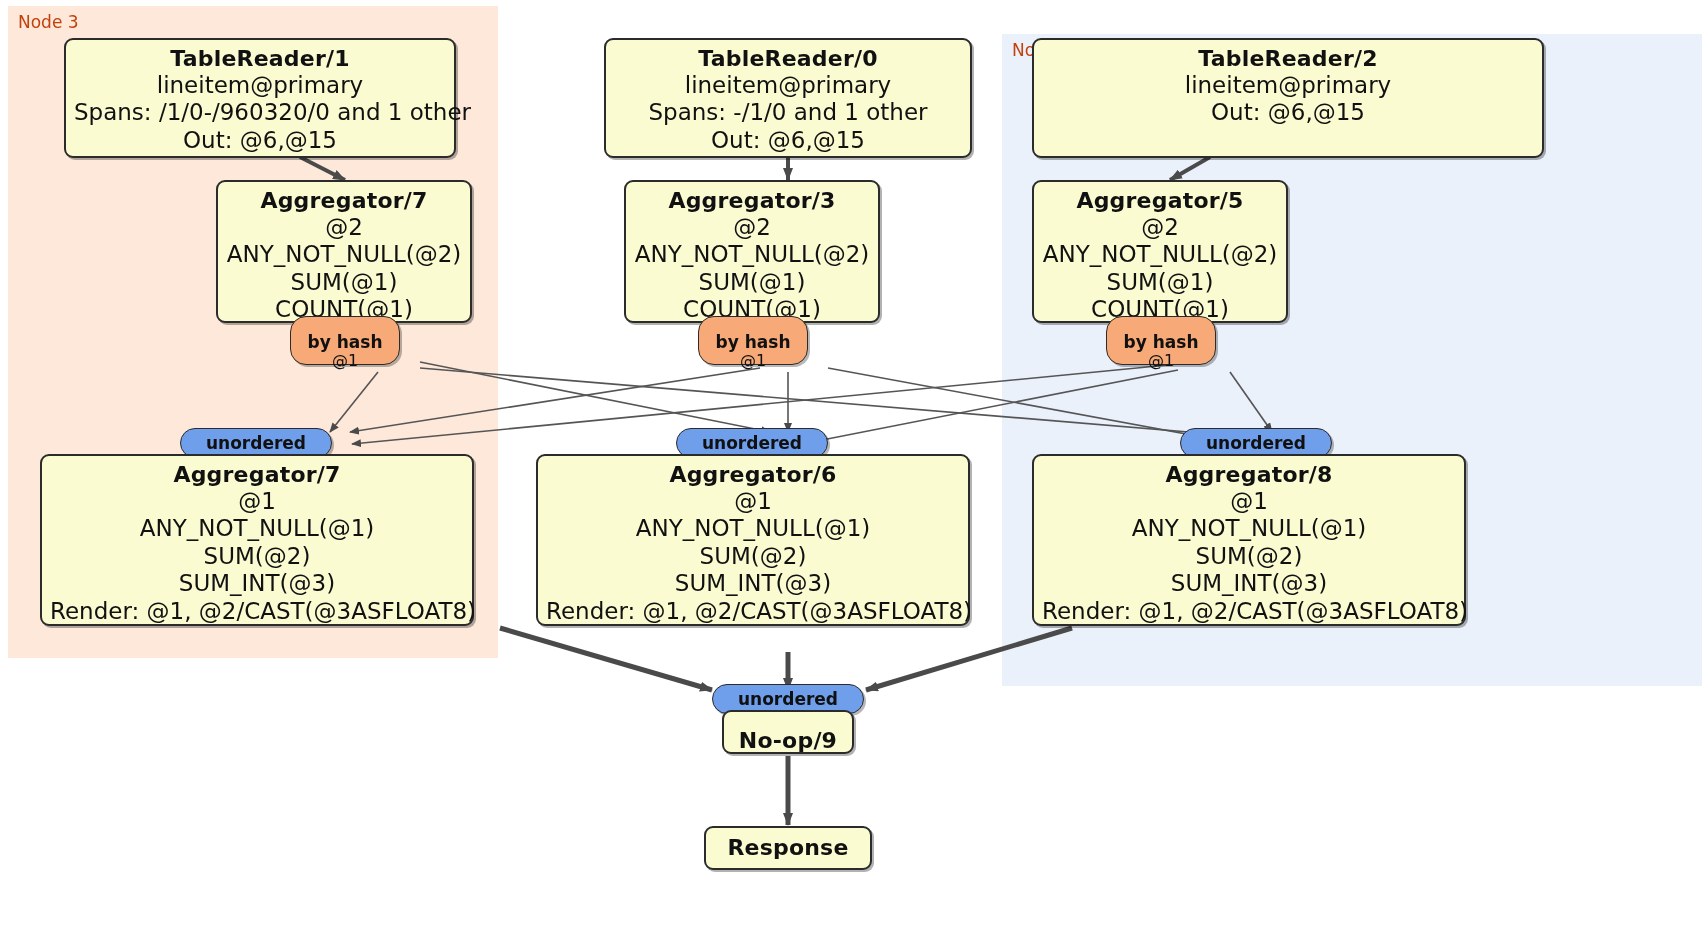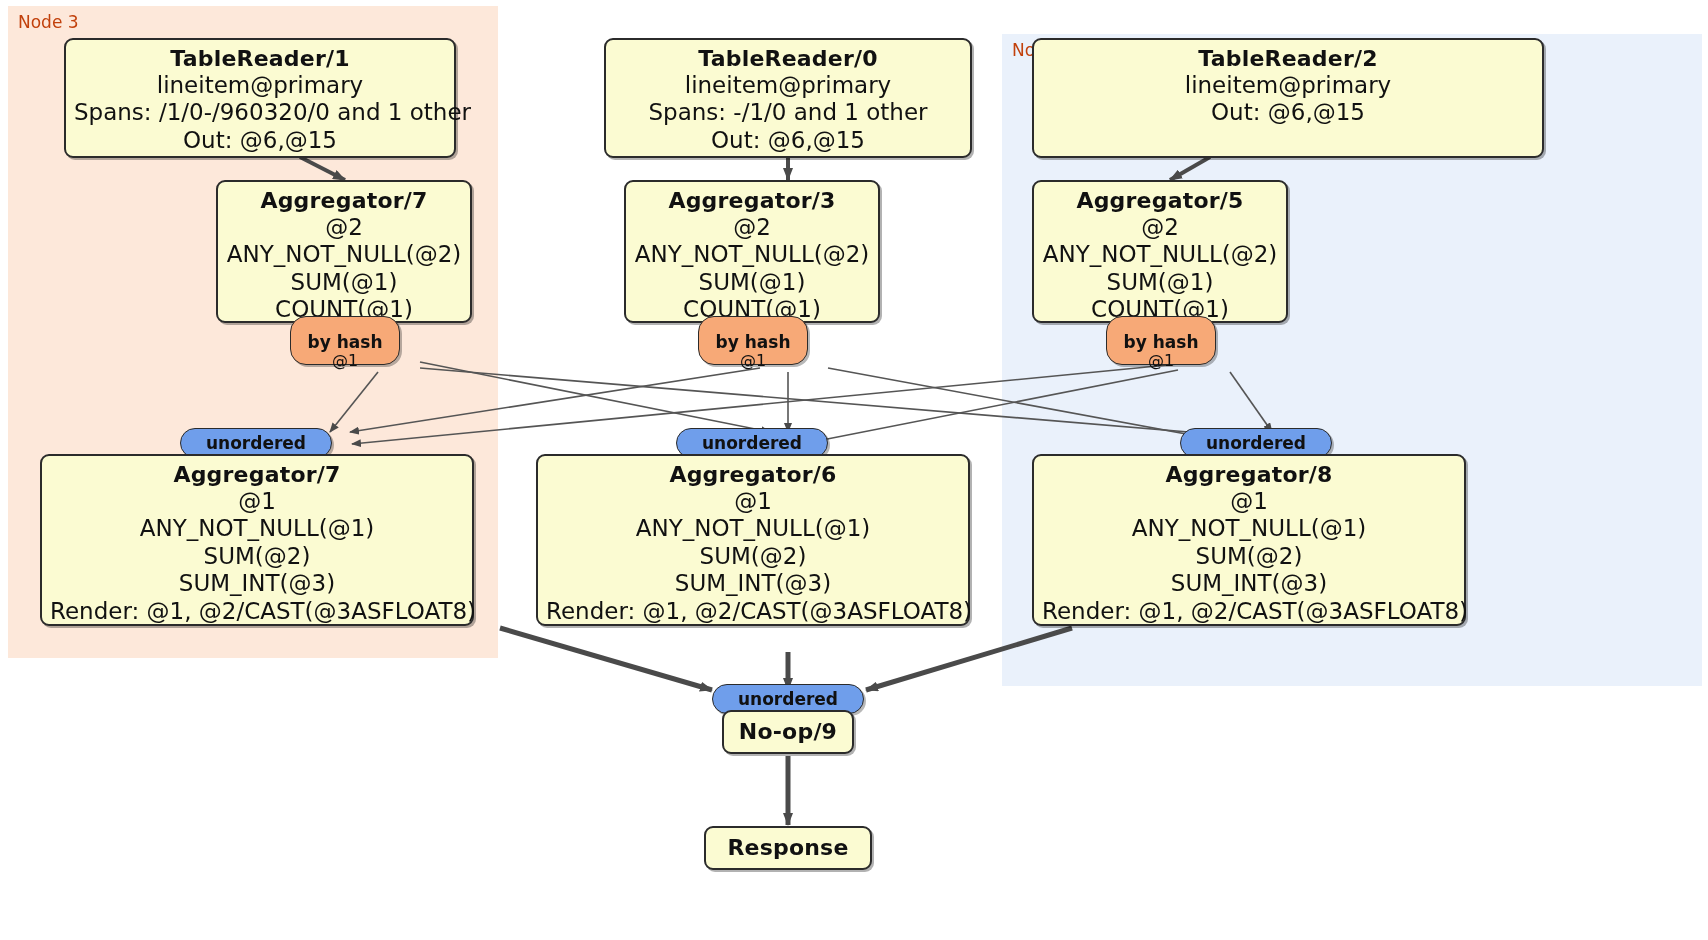--- a/index.html
+++ b/index.html
@@ -163,21 +163,21 @@
     <div class="ln">ANY_NOT_NULL(@1)</div>
     <div class="ln">SUM(@2)</div>
     <div class="ln">SUM_INT(@3)</div>
     <div class="ln">Render: @1, @2/CAST(@3ASFLOAT8)</div>
   </div>
 
   <div class="badge unord" style="left:712px;top:684px;width:152px;">
     <div class="bt">unordered</div>
   </div>
 
-  <div class="proc" id="noop9" style="left:722px;top:710px;width:132px;height:44px;padding-top:7px;">
+  <div class="proc" id="noop9" style="left:722px;top:710px;width:132px;height:44px;padding-top:16px;">
     <div class="ttl">No-op/9</div>
   </div>
 
   <div class="proc" id="response" style="left:704px;top:826px;width:168px;height:44px;padding-top:7px;">
     <div class="ttl">Response</div>
   </div>
 
 </div>
 
 </body></html>

